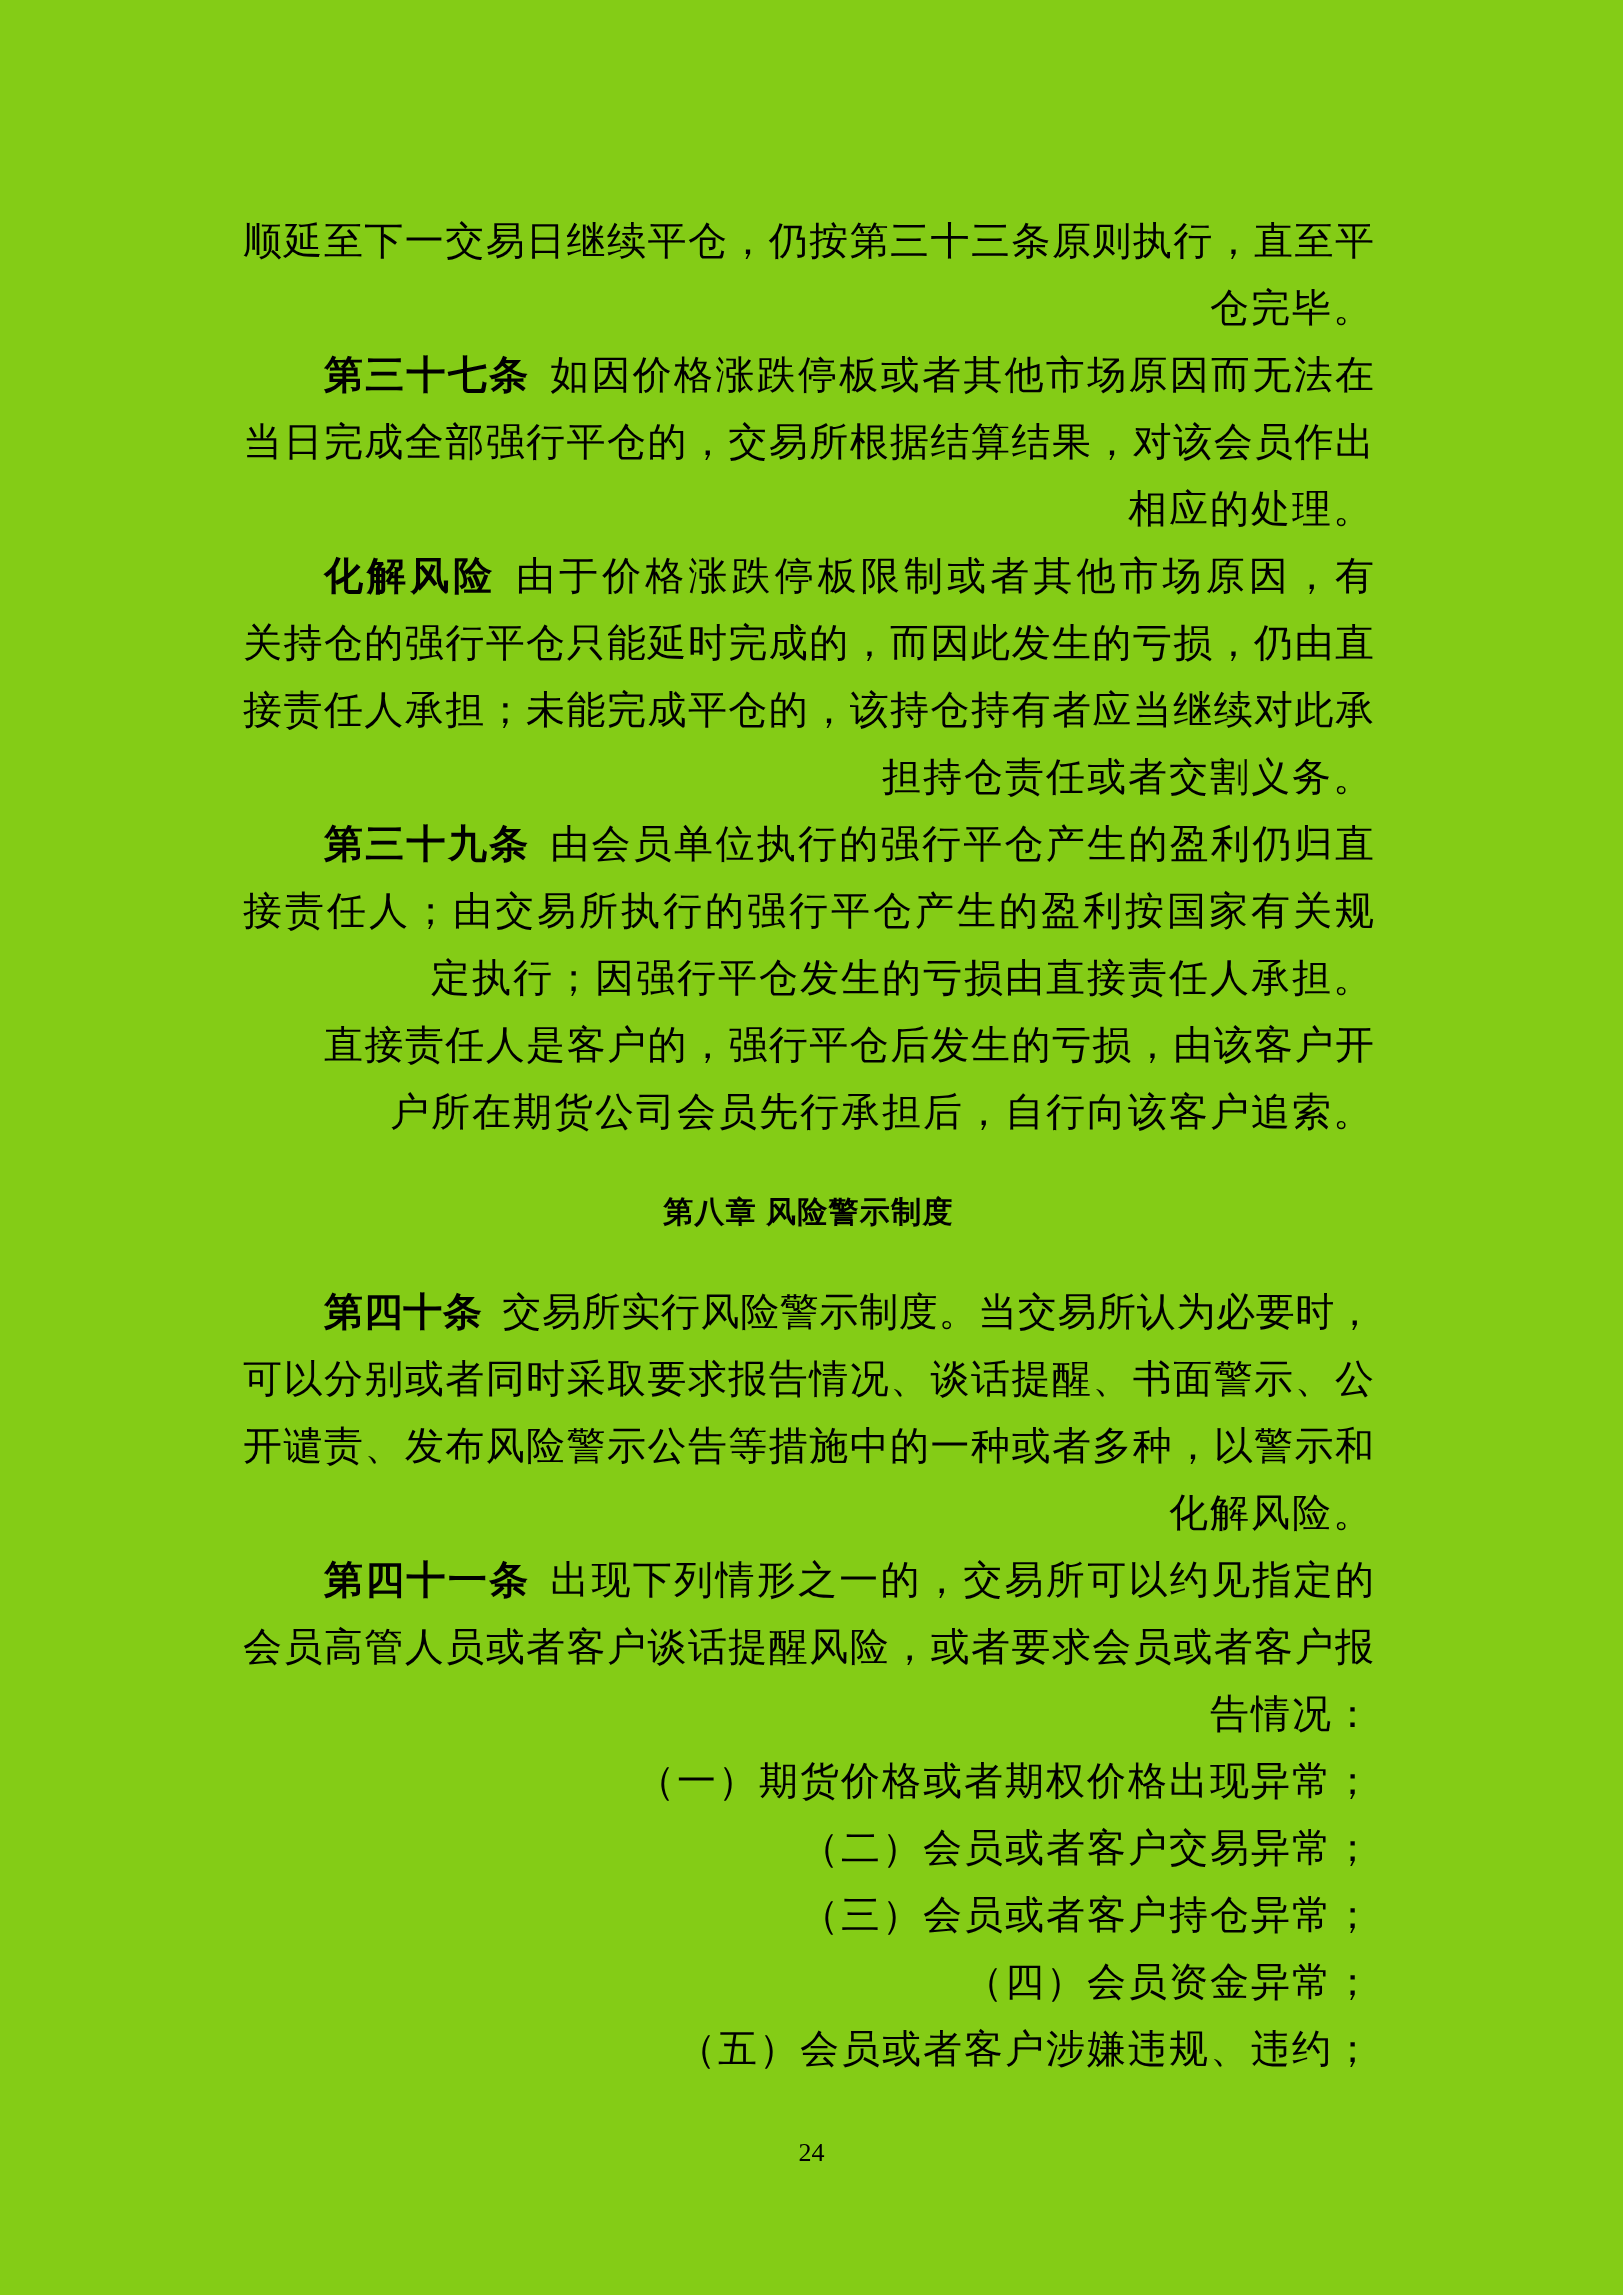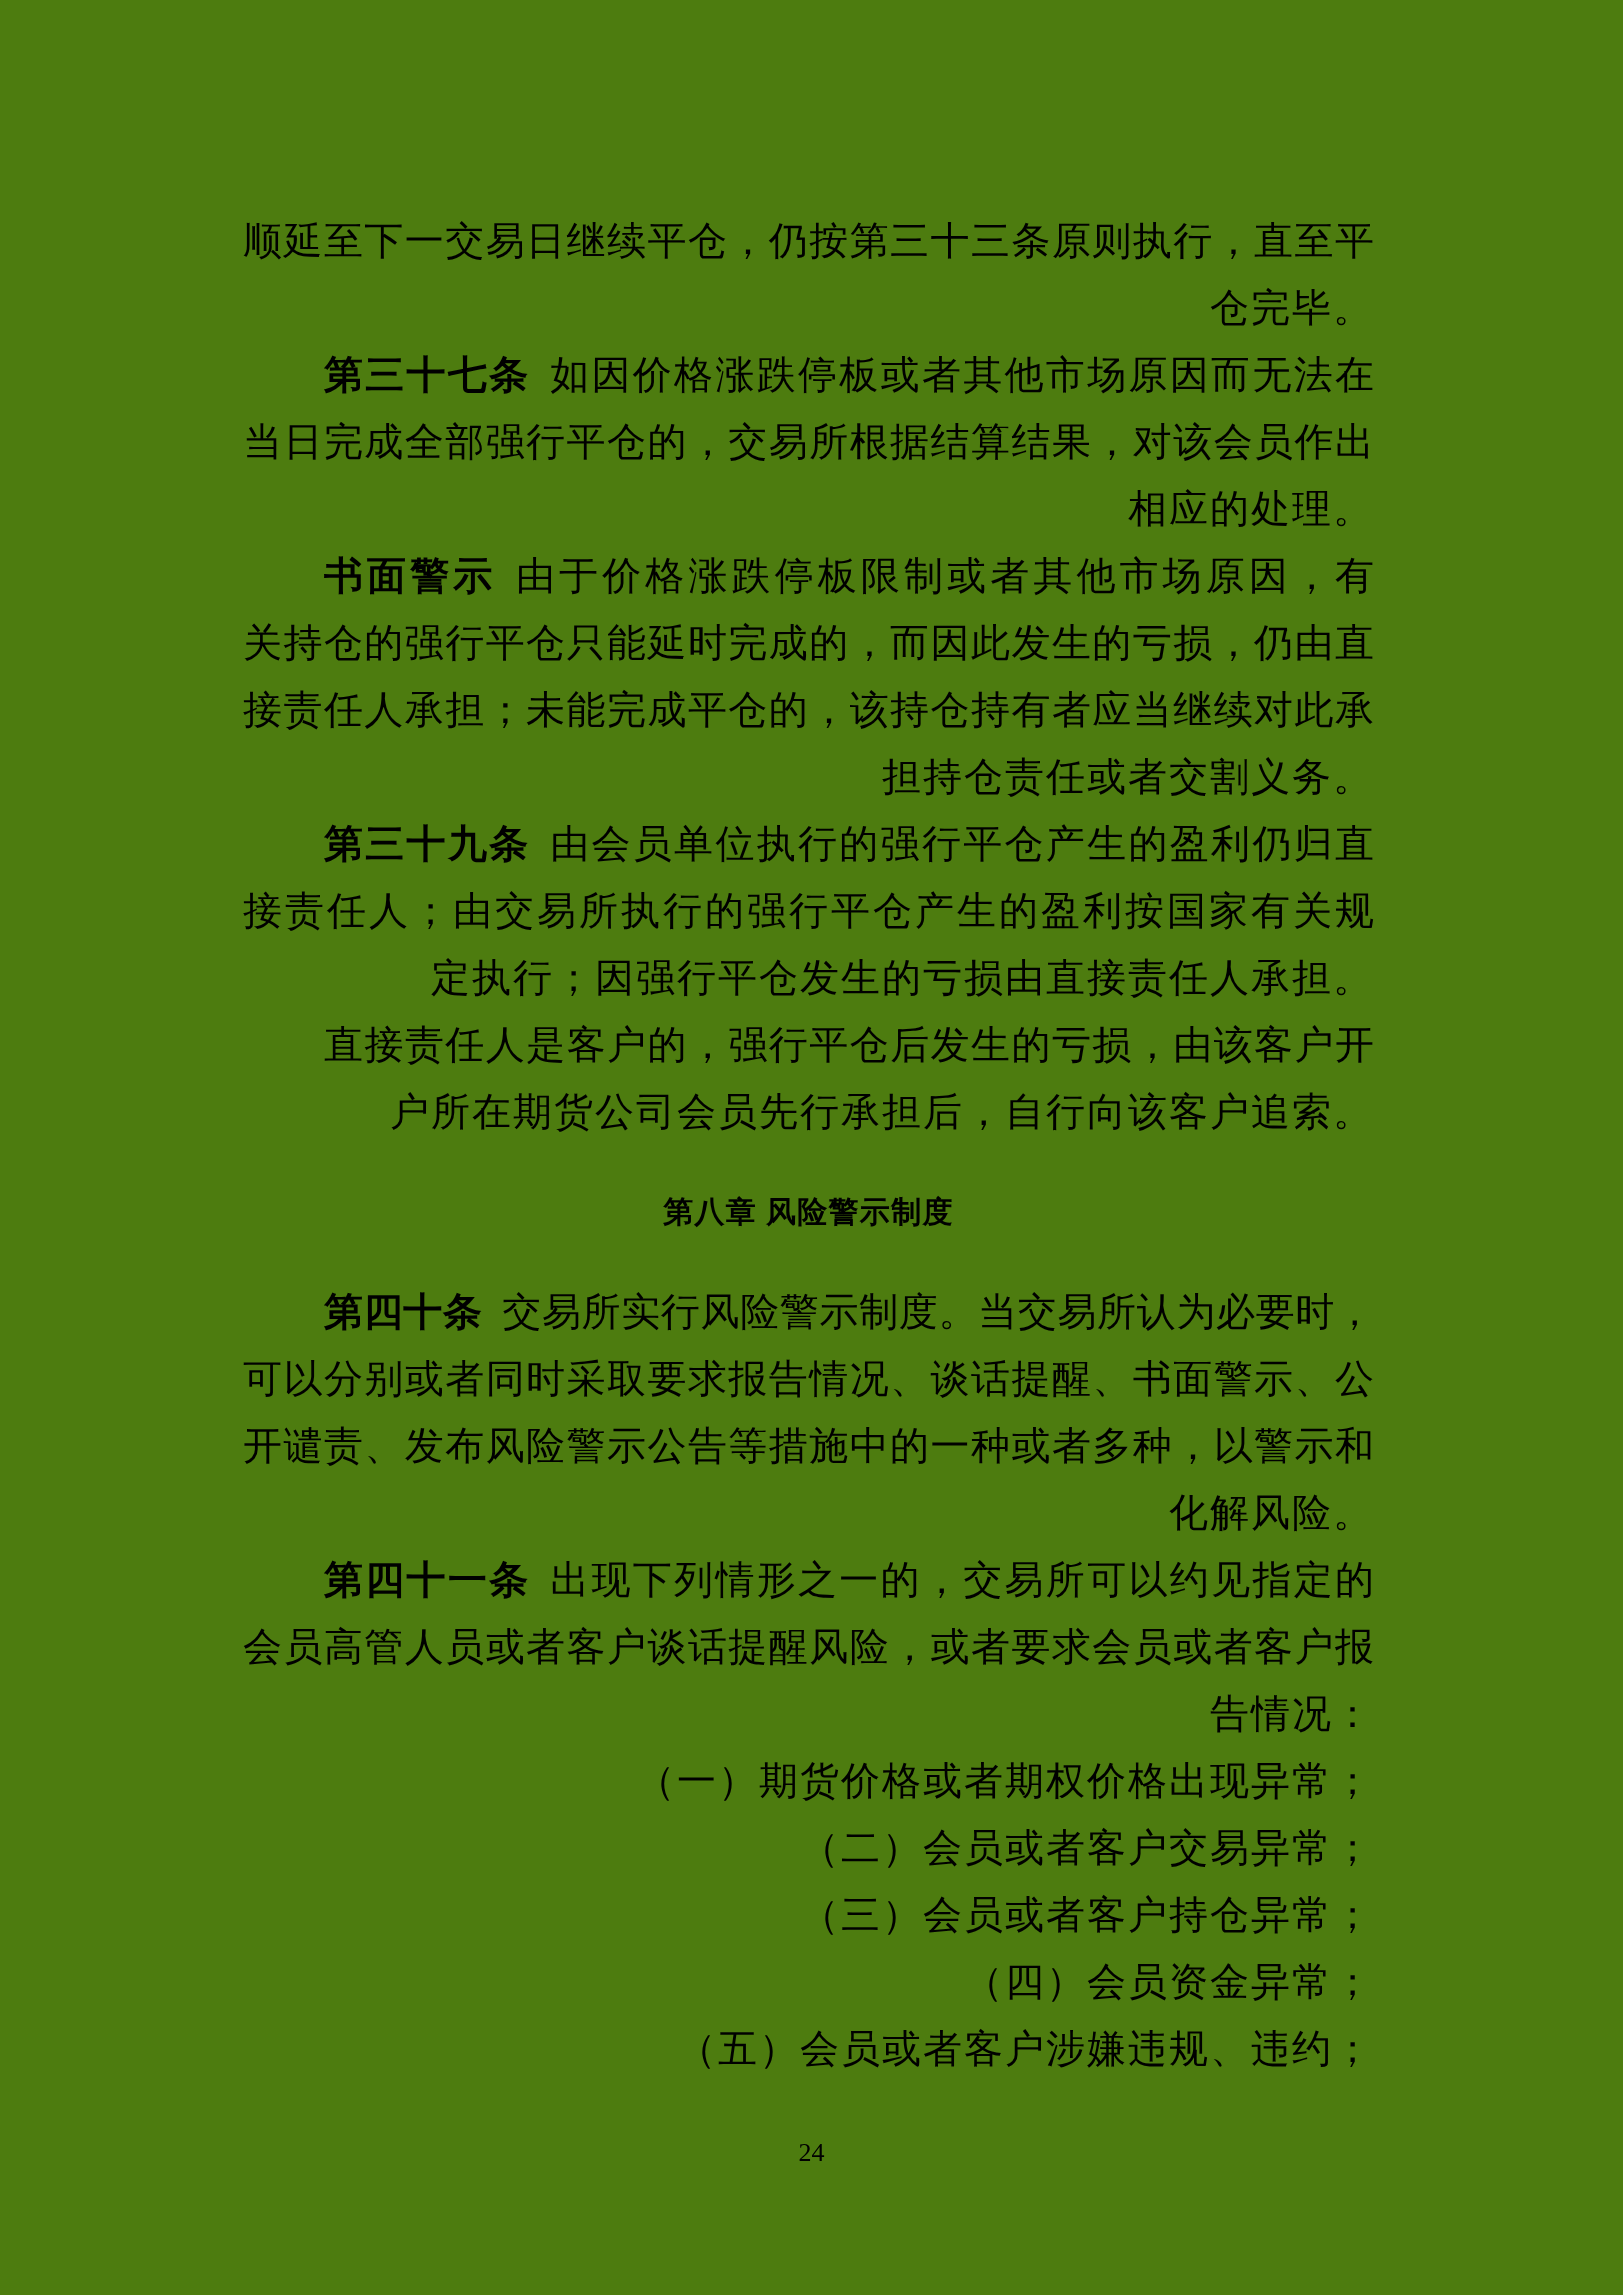--- a/index.html
+++ b/index.html
@@ -4,21 +4,21 @@
 <style>
   html, body {
     margin: 0;
     padding: 0;
     background: #ffffff;
   }
   .page {
     position: relative;
     width: 1623px;
     height: 2295px;
-    background: #4d7c0f;
+    background: #84cc16;
     color: #000000;
     font-family: "DejaVu Sans", sans-serif;
     overflow: hidden;
   }
   .content {
     position: absolute;
     left: 243px;
     top: 207px;
     width: 1131px;
   }
@@ -73,21 +73,21 @@
 </head>
 <body>
 
 <div class="page">
   <div class="content" id="content">
       <div class="line justify"><span>顺延至下一交易日继续平仓，仍按第三十三条原则执行，直至平</span></div>
       <div class="line"><span>仓完毕。</span></div>
       <div class="line justify indent"><span class="lead">第三十七条</span><span>如因价格涨跌停板或者其他市场原因而无法在</span></div>
       <div class="line justify"><span>当日完成全部强行平仓的，交易所根据结算结果，对该会员作出</span></div>
       <div class="line"><span>相应的处理。</span></div>
-      <div class="line justify indent"><span class="lead">书面警示</span><span>由于价格涨跌停板限制或者其他市场原因，有</span></div>
+      <div class="line justify indent"><span class="lead">化解风险</span><span>由于价格涨跌停板限制或者其他市场原因，有</span></div>
       <div class="line justify"><span>关持仓的强行平仓只能延时完成的，而因此发生的亏损，仍由直</span></div>
       <div class="line justify"><span>接责任人承担；未能完成平仓的，该持仓持有者应当继续对此承</span></div>
       <div class="line"><span>担持仓责任或者交割义务。</span></div>
       <div class="line justify indent"><span class="lead">第三十九条</span><span>由会员单位执行的强行平仓产生的盈利仍归直</span></div>
       <div class="line justify"><span>接责任人；由交易所执行的强行平仓产生的盈利按国家有关规</span></div>
       <div class="line"><span>定执行；因强行平仓发生的亏损由直接责任人承担。</span></div>
       <div class="line justify indent"><span>直接责任人是客户的，强行平仓后发生的亏损，由该客户开</span></div>
       <div class="line"><span>户所在期货公司会员先行承担后，自行向该客户追索。</span></div>
       <div class="line heading center"><span class="lead">第八章 风险警示制度</span></div>
       <div class="line justify indent"><span class="lead">第四十条</span><span>交易所实行风险警示制度。当交易所认为必要时，</span></div>

